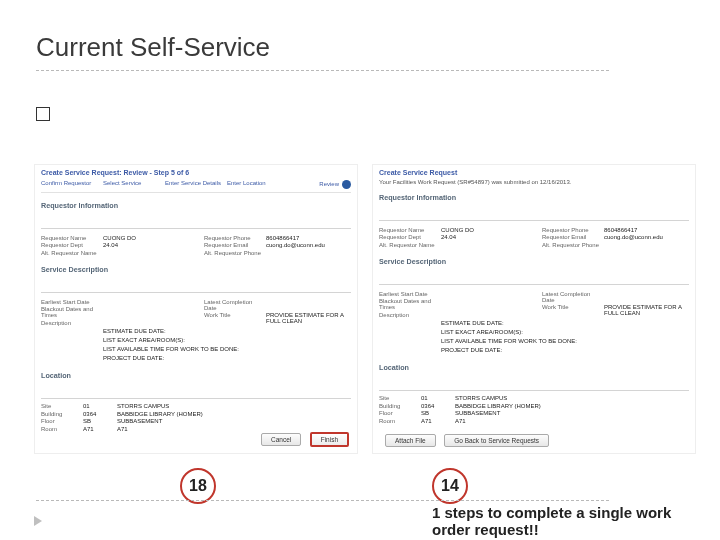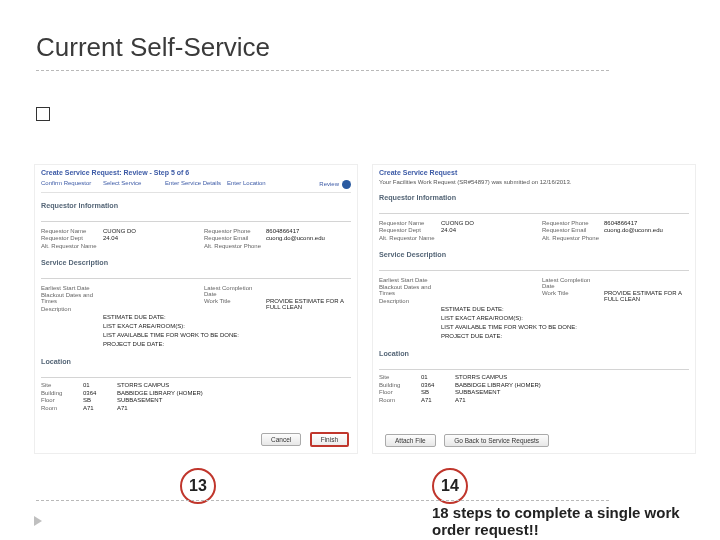--- a/index.html
+++ b/index.html
@@ -8,21 +8,21 @@
   .dash{position:absolute;left:36px;right:36px;border-top:1.5px dashed #b9b9b9}
   .sub{position:absolute;left:36px;top:104px;font-size:18px;color:#222}
   .sq{display:inline-block;width:12px;height:12px;border:1.5px solid #333;margin-right:8px;position:relative;top:1px}
 
   .panel{position:absolute;top:164px;width:324px;height:290px;border:1px solid #eee;background:#fff;box-sizing:border-box;padding:4px 6px 6px 6px}
   .panelL{left:34px}
   .panelR{left:372px}
 
   .hrow{font-size:7px;color:#3c5aa6;font-weight:700}
   .sub2{font-size:6px;color:#555;margin-top:3px}
-  .secthead{font-size:7.2px;color:#567;font-weight:700;margin-top:8px;border-bottom:1px solid #d4d4d4;padding-bottom:11px}
+  .secthead{font-size:7.2px;color:#567;font-weight:700;margin-top:8px;border-bottom:1px solid #d4d4d4;padding-bottom:18px}
   .grid{display:grid;grid-template-columns:1fr 1fr;column-gap:16px;font-size:6px;color:#444;margin-top:4px}
   .lbl{color:#666}
   .val{color:#222}
   .pair{display:grid;grid-template-columns:62px 1fr;margin:1.5px 0}
   .multi{font-size:6px;color:#222;line-height:1.5;margin-left:62px}
 
   .steps{display:grid;grid-template-columns:repeat(5,1fr);font-size:6px;color:#3c5aa6;margin-top:4px;border-bottom:1px solid #e2e2e2;padding-bottom:3px}
   .steps span:last-child{text-align:right}
   .review-dot{display:inline-block;width:9px;height:9px;border-radius:50%;background:#2a5aa0;margin-left:3px;vertical-align:middle}
 
@@ -246,19 +246,19 @@
           <span class="val">A71</span>
         </div>
     </div>
 
     <div class="btnsR">
       <span class="btn">Attach File</span>
       <span class="btn">Go Back to Service Requests</span>
     </div>
   </div>
 
-  <div class="circle c13">13</div>
+  <div class="circle c13">18</div>
   <div class="circle c14">14</div>
 
   <div class="dash" style="top:500px"></div>
-  <div class="foot">18 steps to complete a single work order request!!</div>
+  <div class="foot">1 steps to complete a single work order request!!</div>
   <div class="arrow"></div>
 </div>
 
 </body></html>

